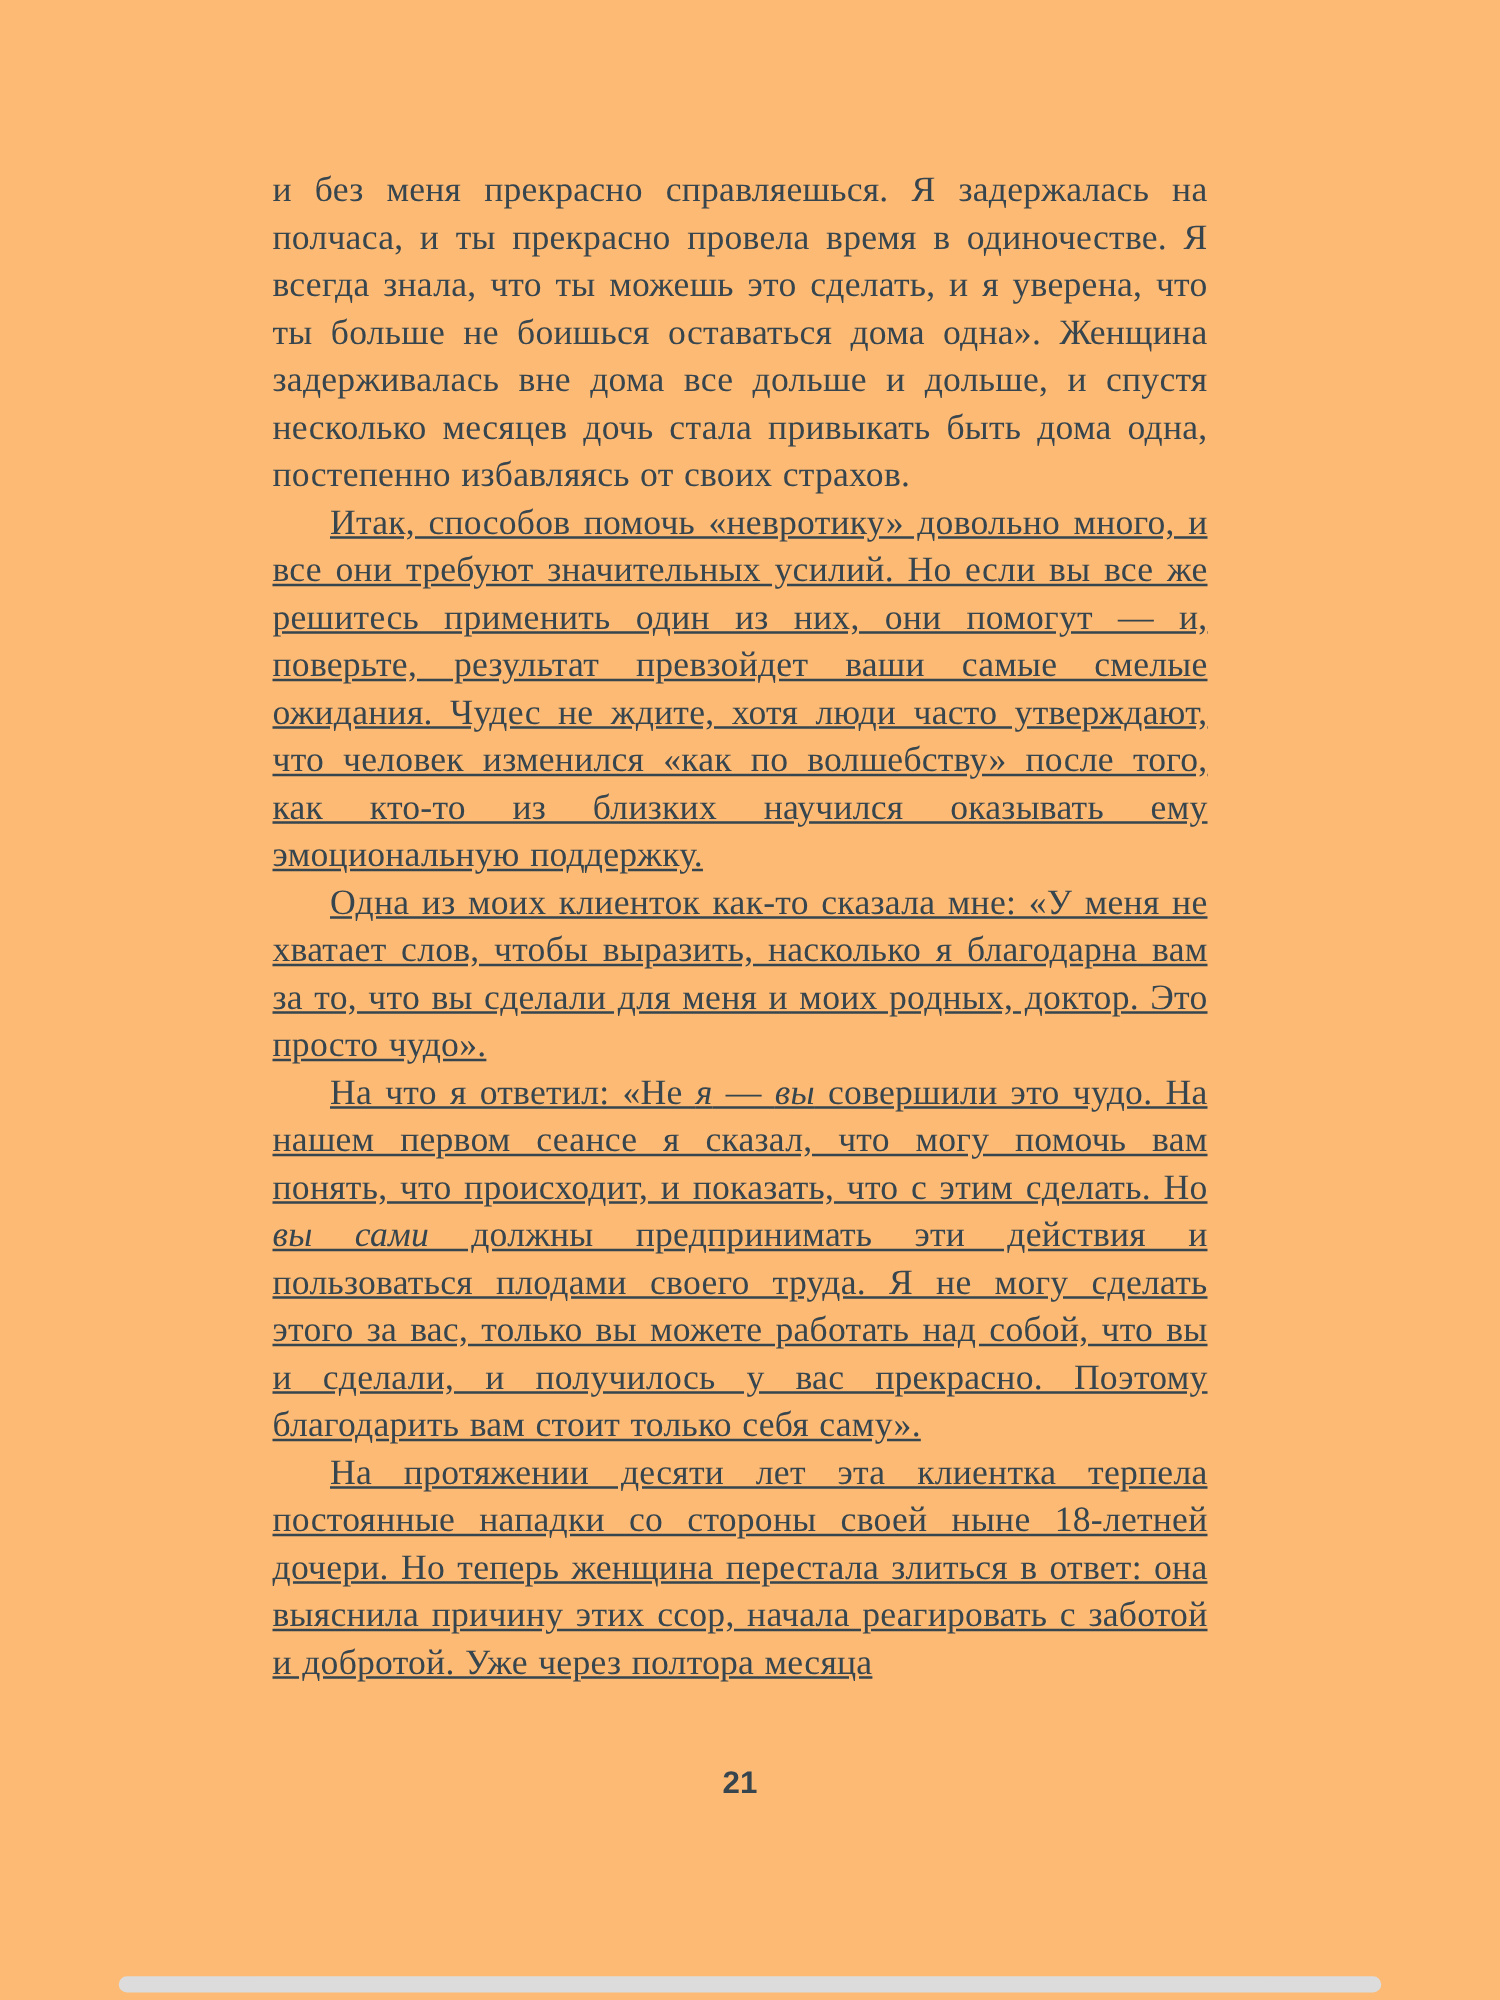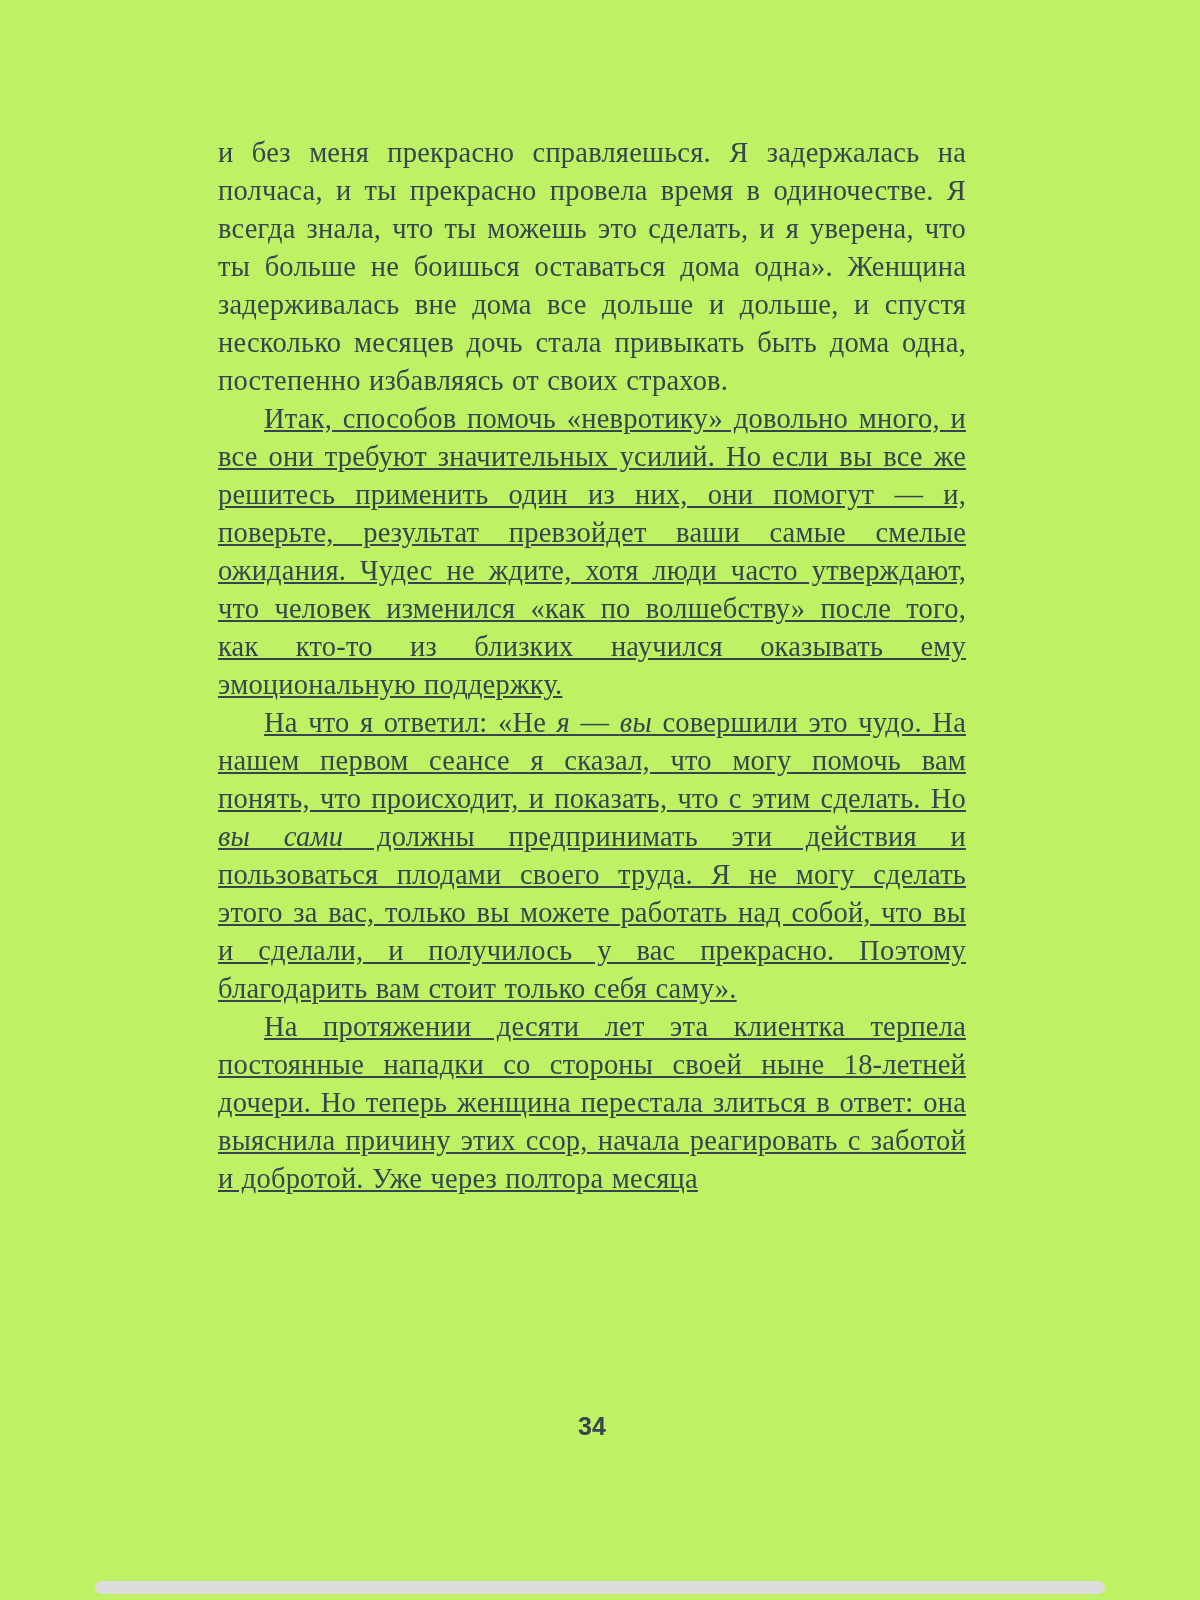--- a/index.html
+++ b/index.html
@@ -10,21 +10,21 @@
   body {
     position: relative;
     width: 1200px;
     height: 1600px;
     overflow: hidden;
     font-family: "Liberation Serif", "DejaVu Serif", serif;
   }
   .book-page {
     position: absolute;
     inset: 0;
-    background: #bef264;
+    background: #fdba74;
   }
   .text-block {
     position: absolute;
     left: 218px;
     top: 134px;
     width: 748px;
     font-size: 28.5px;
     line-height: 38px;
     text-align: justify;
     letter-spacing: 0.2px;
@@ -59,18 +59,19 @@
     border-radius: 7px;
   }
 </style>
 </head>
 <body>
 
 <div class="book-page">
   <div class="text-block" style="color: rgb(54, 69, 78);">
       <p class=""><span>и без меня прекрасно справляешься. Я задержалась на полчаса, и ты прекрасно провела время в одиночестве. Я всегда знала, что ты можешь это сделать, и я уверена, что ты больше не боишься оставаться дома одна». Женщина задерживалась вне дома все дольше и дольше, и спустя несколько месяцев дочь стала привыкать быть дома одна, постепенно избавляясь от своих страхов.</span></p>
       <p class="indent"><span>Итак, способов помочь «невротику» довольно много, и все они требуют значительных усилий. Но если вы все же решитесь применить один из них, они помогут — и, поверьте, результат превзойдет ваши самые смелые ожидания. Чудес не ждите, хотя люди часто утверждают, что человек изменился «как по волшебству» после того, как кто-то из близких научился оказывать ему эмоциональную поддержку.</span></p>
+      <p class="indent"><span>Одна из моих клиенток как-то сказала мне: «У меня не хватает слов, чтобы выразить, насколько я благодарна вам за то, что вы сделали для меня и моих родных, доктор. Это просто чудо».</span></p>
       <p class="indent"><span>На что я ответил: «Не </span><em>я</em><span> — </span><em>вы</em><span> совершили это чудо. На нашем первом сеансе я сказал, что могу помочь вам понять, что происходит, и показать, что с этим сделать. Но </span><em>вы сами</em><span> должны предпринимать эти действия и пользоваться плодами своего труда. Я не могу сделать этого за вас, только вы можете работать над собой, что вы и сделали, и получилось у вас прекрасно. Поэтому благодарить вам стоит только себя саму».</span></p>
       <p class="indent"><span>На протяжении десяти лет эта клиентка терпела постоянные нападки со стороны своей ныне 18-летней дочери. Но теперь женщина перестала злиться в ответ: она выяснила причину этих ссор, начала реагировать с заботой и добротой. Уже через полтора месяца</span></p>
     </div>
-  <div class="page-number" style="color: rgb(54, 69, 78);">34</div>
+  <div class="page-number" style="color: rgb(54, 69, 78);">21</div>
   <div class="reader-progressbar" style="background: rgb(220, 220, 220);"></div>
 </div>
 
 </body></html>

